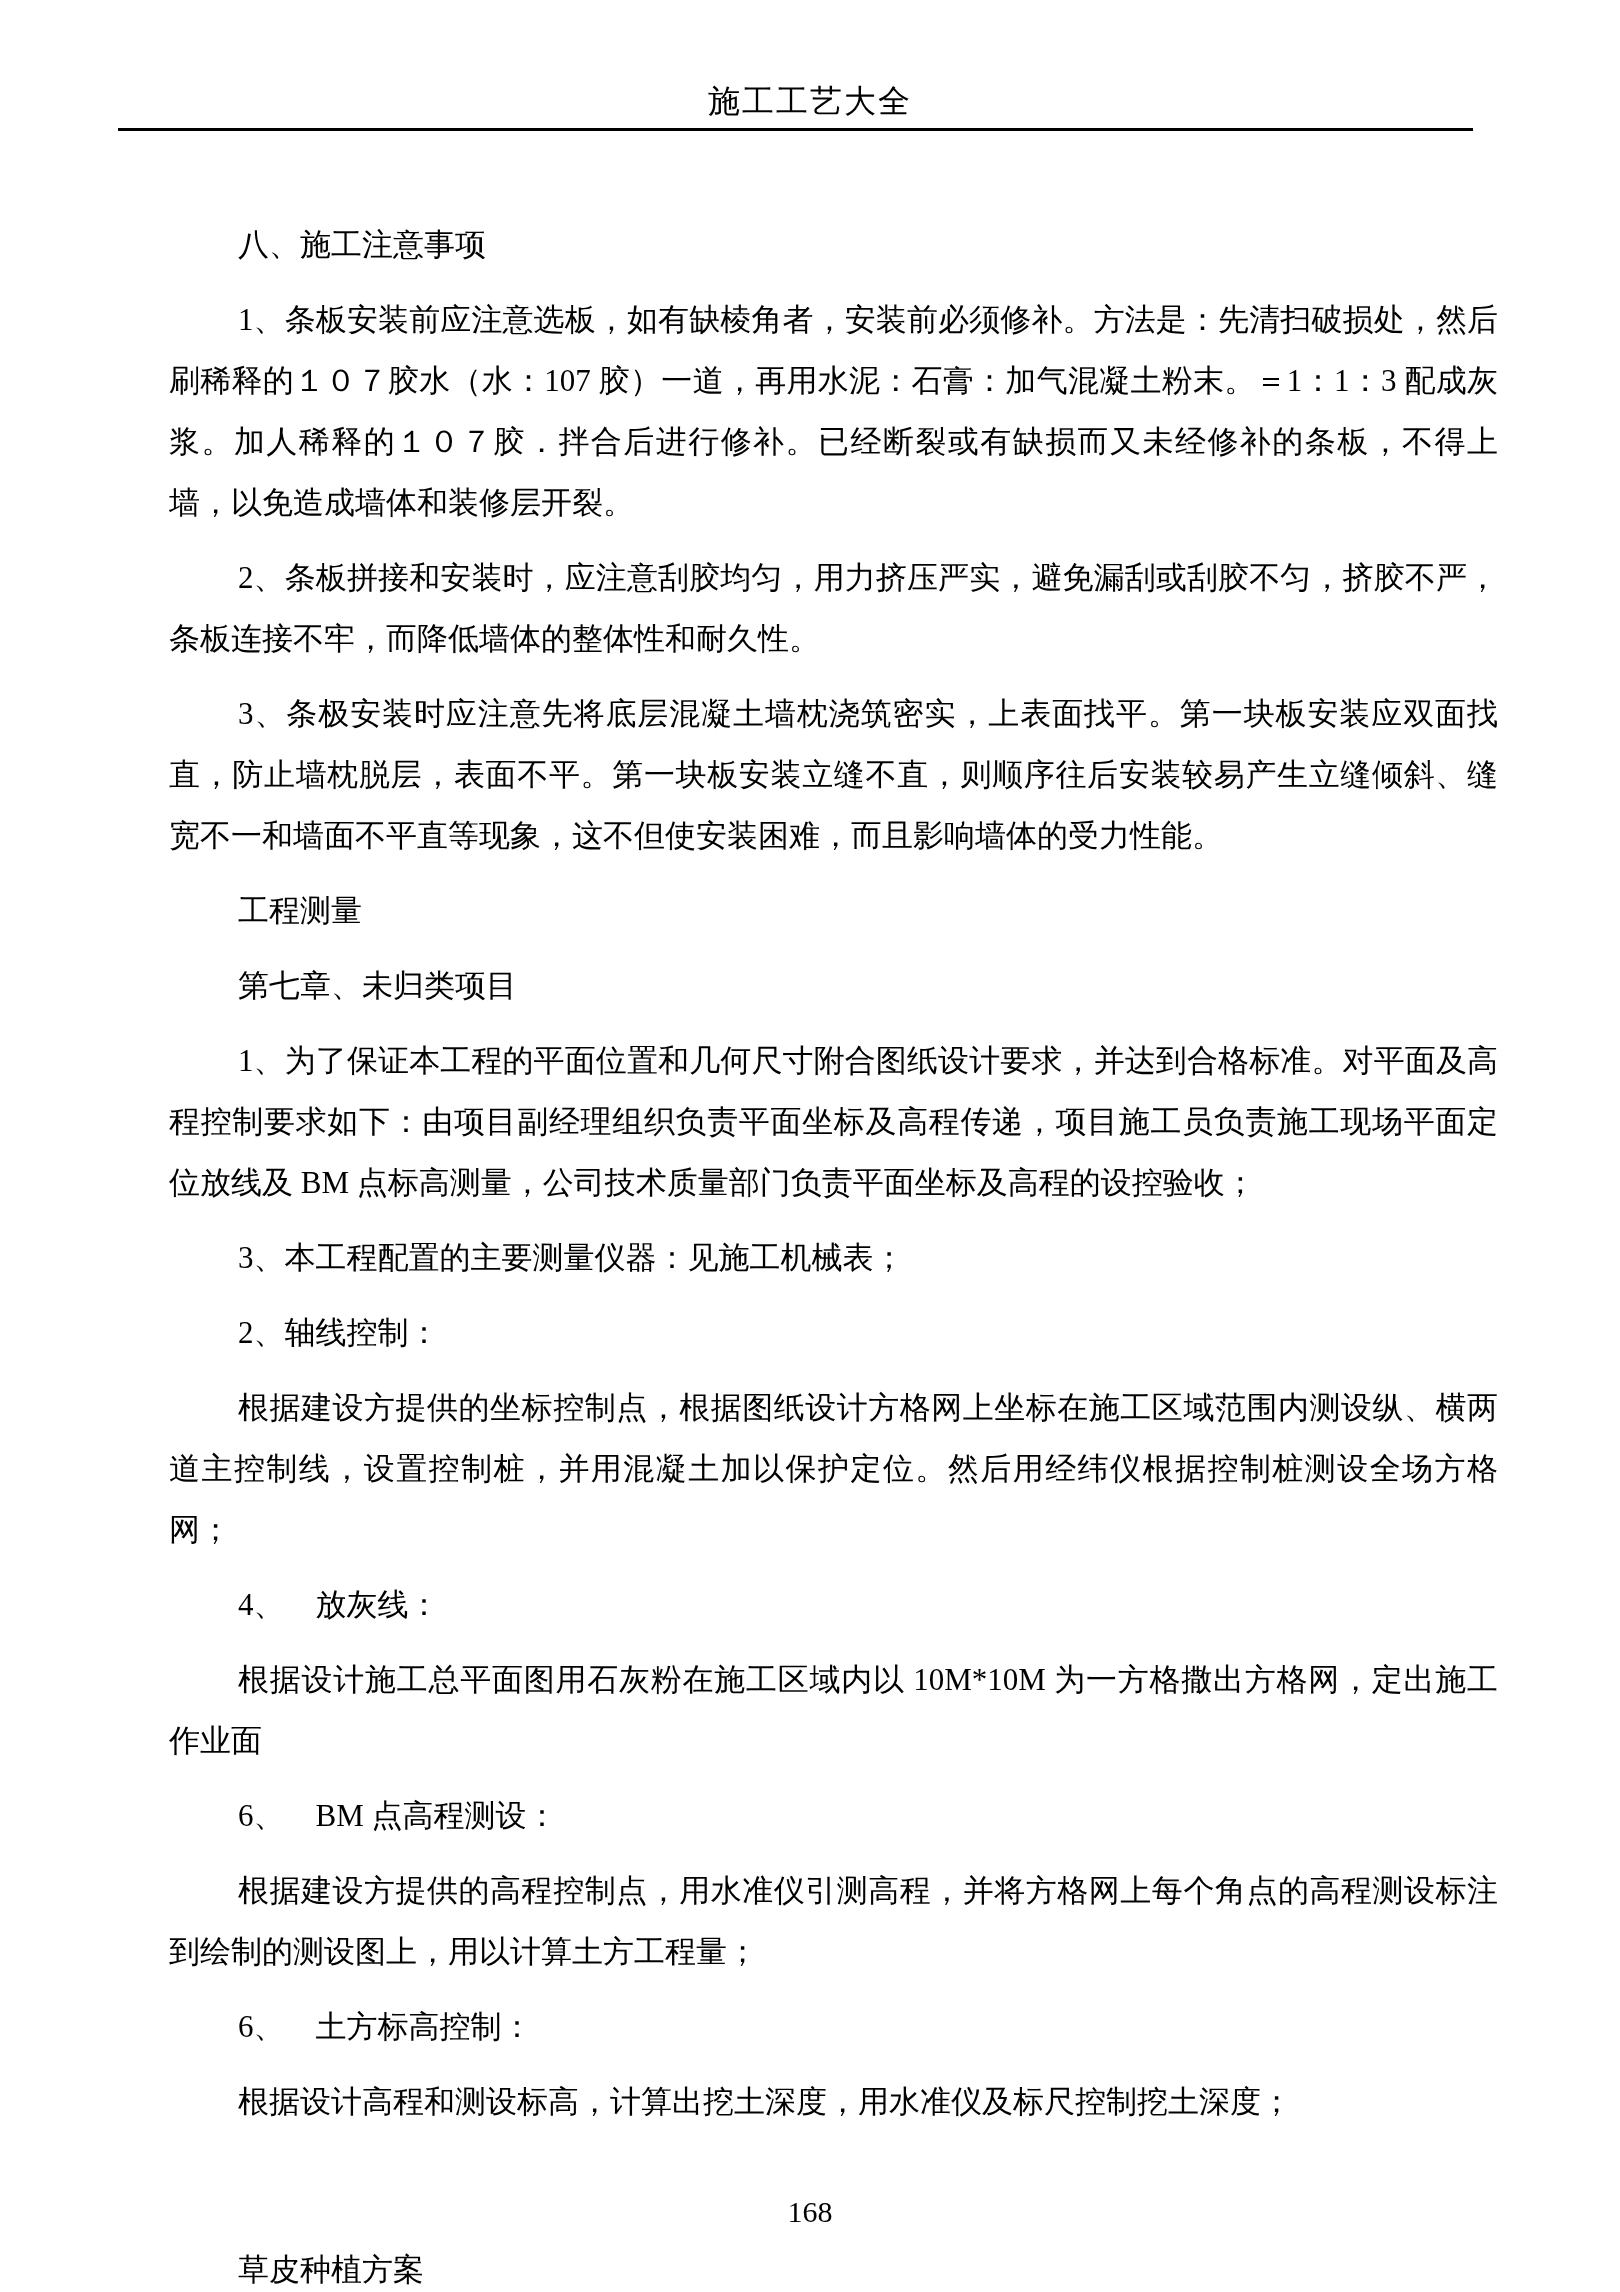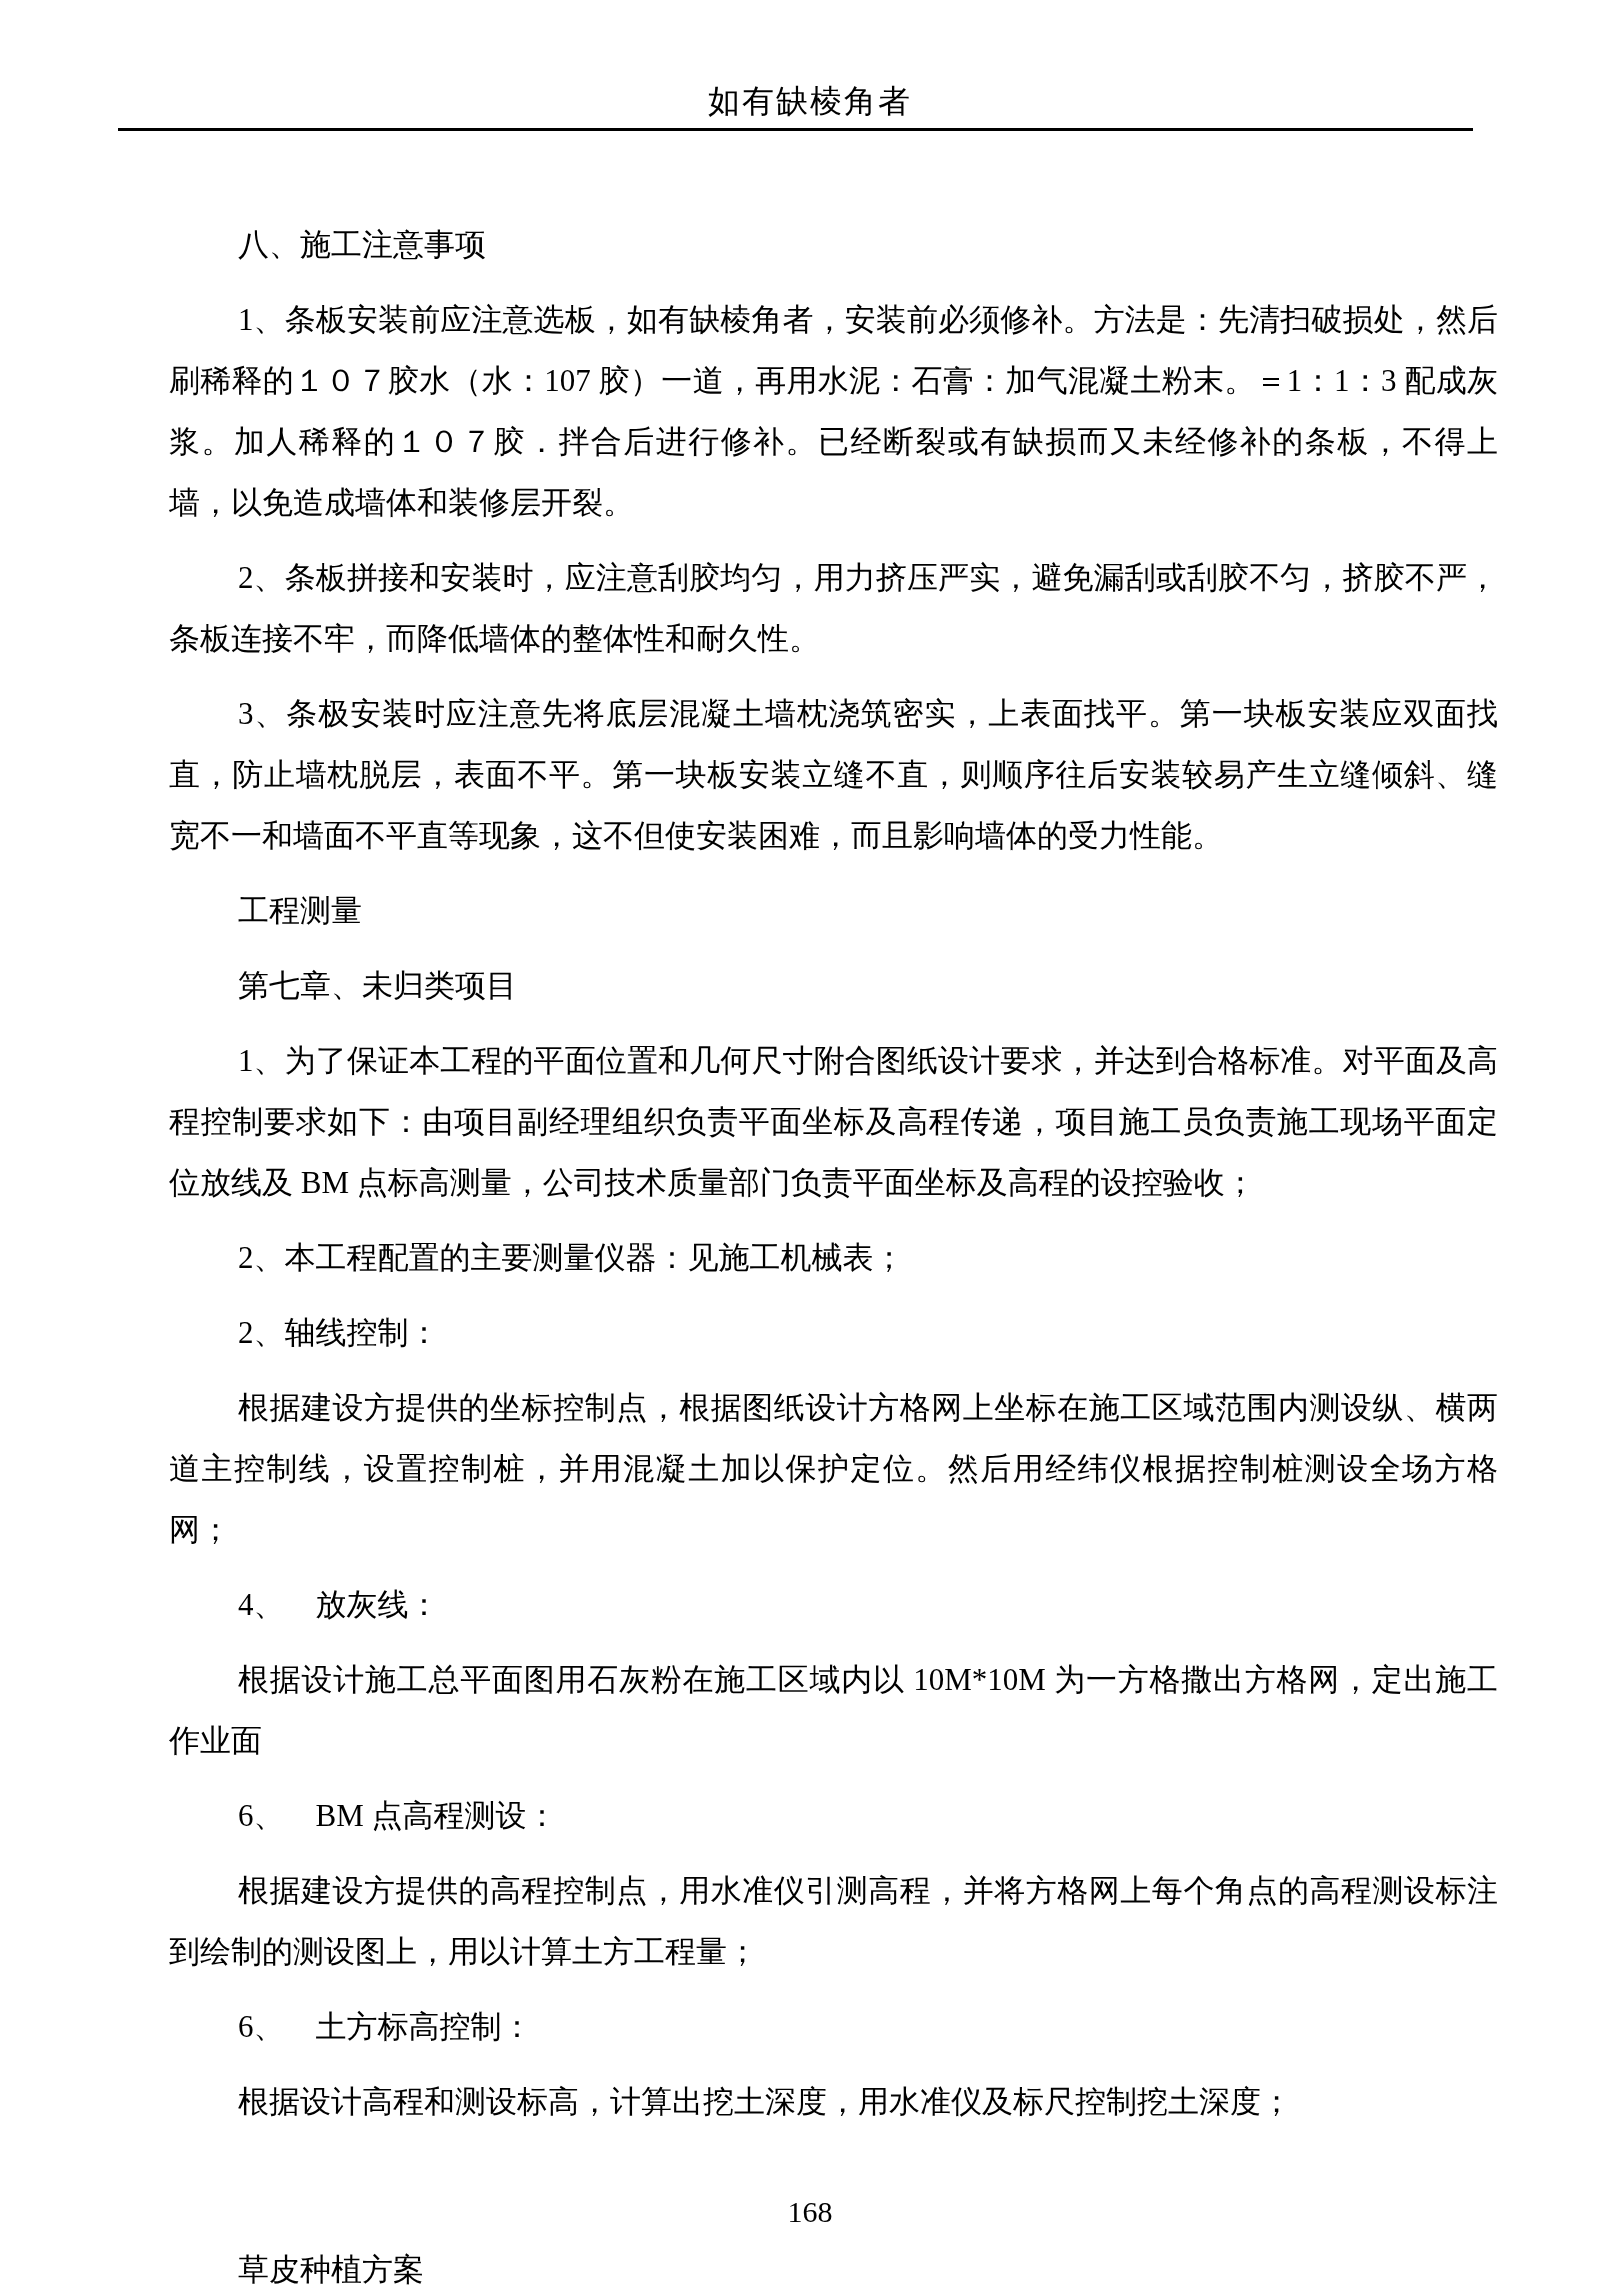--- a/index.html
+++ b/index.html
@@ -63,33 +63,33 @@
     font-size: 30px;
     line-height: 39px;
     margin-top: 20px;
   }
 </style>
 </head>
 <body>
 
 <div class="page">
 
-  <div class="page-header">如有缺棱角者</div>
+  <div class="page-header">施工工艺大全</div>
 
   <div class="header-rule"></div>
 
   <div class="content">
     <p>八、施工注意事项</p>
     <p>1、条板安装前应注意选板，如有缺棱角者，安装前必须修补。方法是：先清扫破损处，然后刷稀释的１０７胶水（水：107 胶）一道，再用水泥：石膏：加气混凝土粉末。＝1：1：3 配成灰浆。加人稀释的１０７胶．拌合后进行修补。已经断裂或有缺损而又未经修补的条板，不得上墙，以免造成墙体和装修层开裂。</p>
     <p>2、条板拼接和安装时，应注意刮胶均匀，用力挤压严实，避免漏刮或刮胶不匀，挤胶不严，条板连接不牢，而降低墙体的整体性和耐久性。</p>
     <p>3、条极安装时应注意先将底层混凝土墙枕浇筑密实，上表面找平。第一块板安装应双面找直，防止墙枕脱层，表面不平。第一块板安装立缝不直，则顺序往后安装较易产生立缝倾斜、缝宽不一和墙面不平直等现象，这不但使安装困难，而且影响墙体的受力性能。</p>
     <p>工程测量</p>
     <p>第七章、未归类项目</p>
     <p>1、为了保证本工程的平面位置和几何尺寸附合图纸设计要求，并达到合格标准。对平面及高程控制要求如下：由项目副经理组织负责平面坐标及高程传递，项目施工员负责施工现场平面定位放线及 BM 点标高测量，公司技术质量部门负责平面坐标及高程的设控验收；</p>
-    <p>2、本工程配置的主要测量仪器：见施工机械表；</p>
+    <p>3、本工程配置的主要测量仪器：见施工机械表；</p>
     <p>2、轴线控制：</p>
     <p>根据建设方提供的坐标控制点，根据图纸设计方格网上坐标在施工区域范围内测设纵、横两道主控制线，设置控制桩，并用混凝土加以保护定位。然后用经纬仪根据控制桩测设全场方格网；</p>
     <p>4、　放灰线：</p>
     <p>根据设计施工总平面图用石灰粉在施工区域内以 10M*10M 为一方格撒出方格网，定出施工作业面</p>
     <p>6、　BM 点高程测设：</p>
     <p>根据建设方提供的高程控制点，用水准仪引测高程，并将方格网上每个角点的高程测设标注到绘制的测设图上，用以计算土方工程量；</p>
     <p>6、　土方标高控制：</p>
     <p>根据设计高程和测设标高，计算出挖土深度，用水准仪及标尺控制挖土深度；</p>
     <div class="spacer-2lines"></div>
     <p>草皮种植方案</p>

